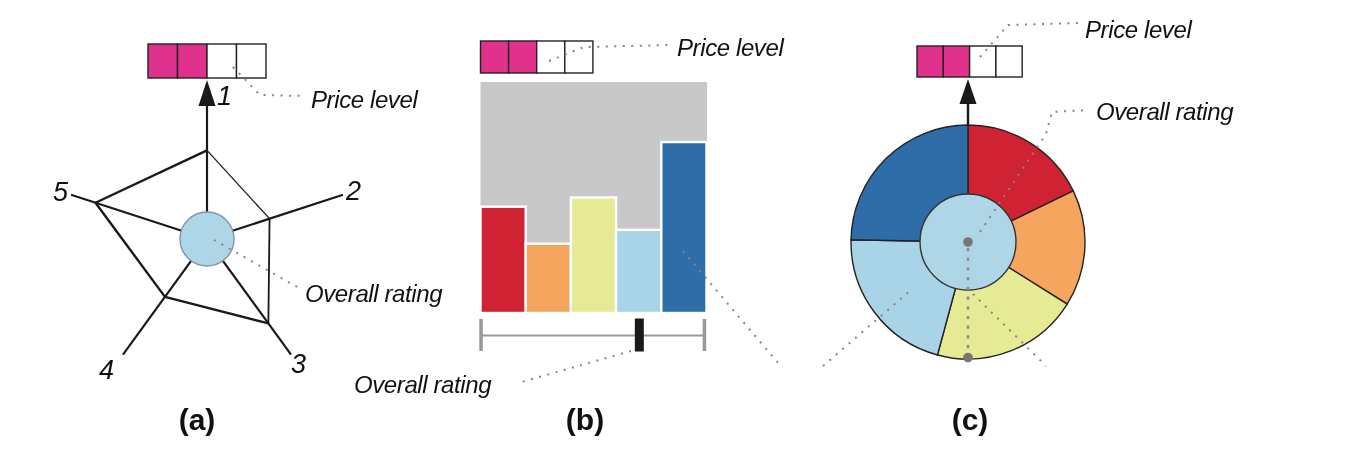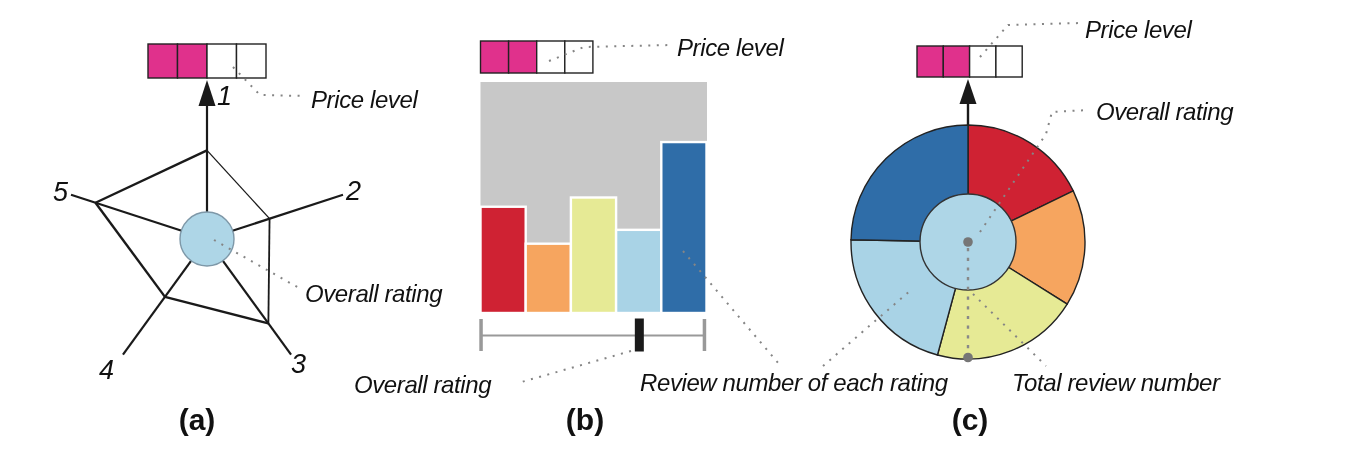--- a/index.html
+++ b/index.html
@@ -106,20 +106,18 @@
   <div class="tick" style="left:291px;top:349px">3</div>
   <div class="tick" style="left:99px;top:355px">4</div>
   <div class="tick" style="left:53px;top:177px">5</div>
 
   <div class="note" style="left:311px;top:86px">Price level</div>
   <div class="note" style="left:305px;top:280px">Overall rating</div>
   <div class="caption" style="left:162px;top:403px">(a)</div>
 
   <div class="note" style="left:677px;top:34px">Price level</div>
   <div class="note" style="left:354px;top:371px">Overall rating</div>
-  <div class="note" style="left:640px;top:369px">Review number of each rating</div>
   <div class="caption" style="left:550px;top:403px">(b)</div>
 
   <div class="note" style="left:1085px;top:16px">Price level</div>
   <div class="note" style="left:1096px;top:98px">Overall rating</div>
-  <div class="note" style="left:1012px;top:369px">Total review number</div>
   <div class="caption" style="left:935px;top:403px">(c)</div>
 </div>
 
 </body></html>

